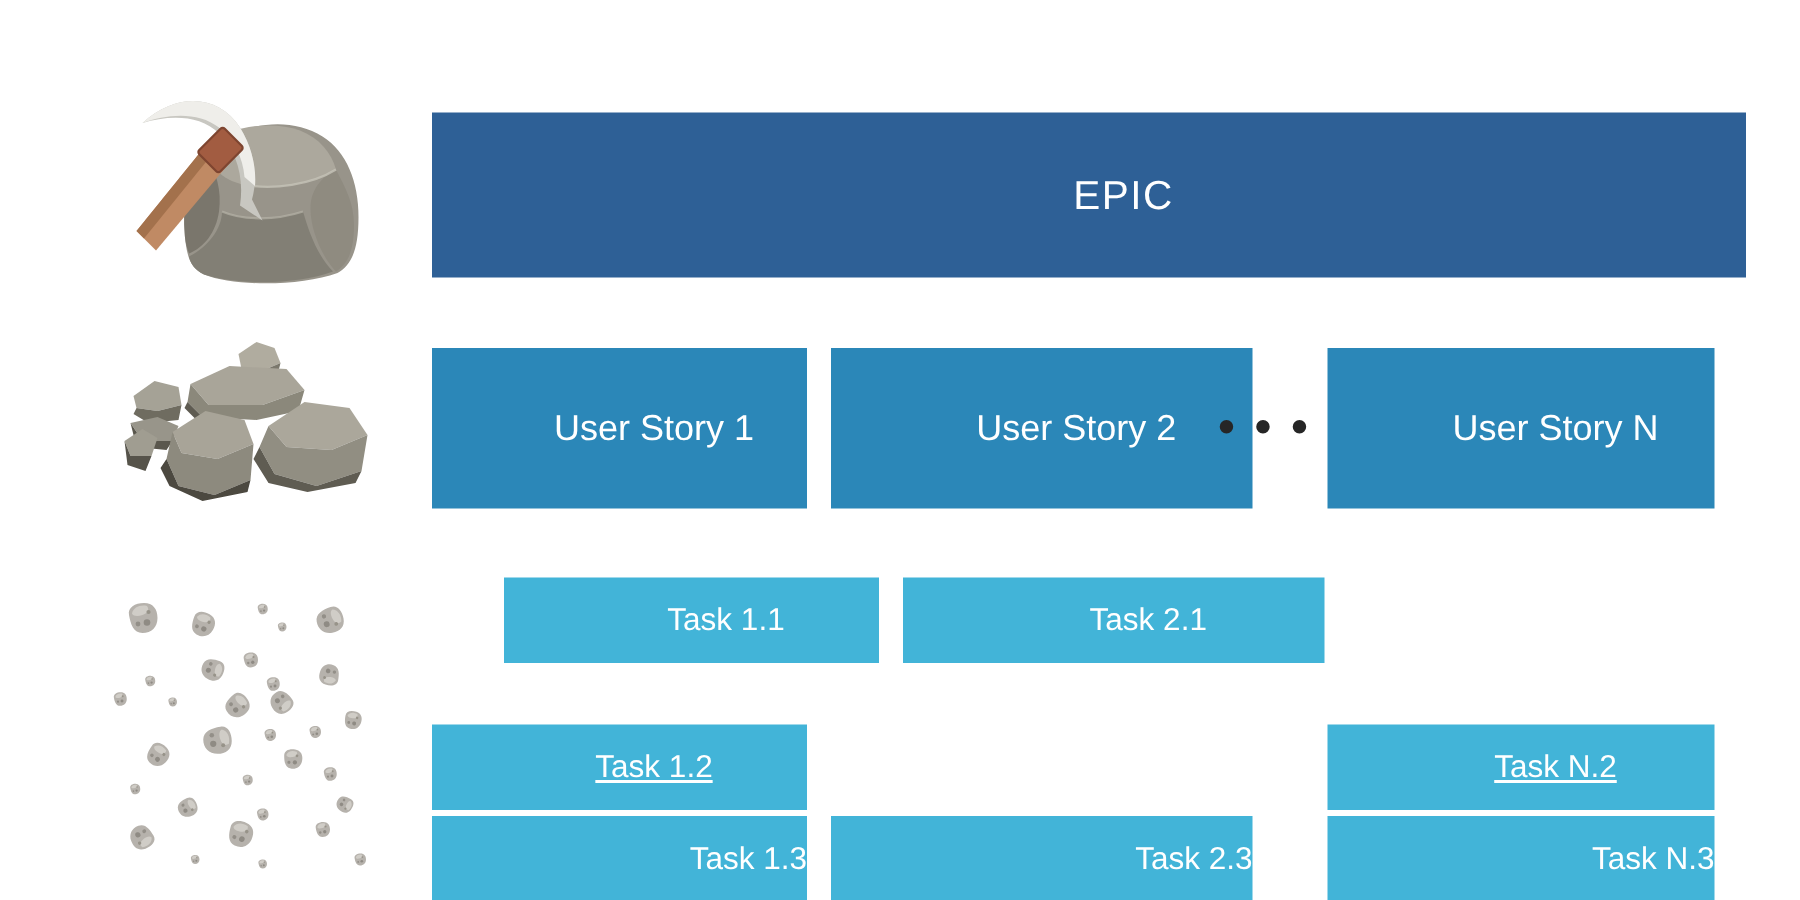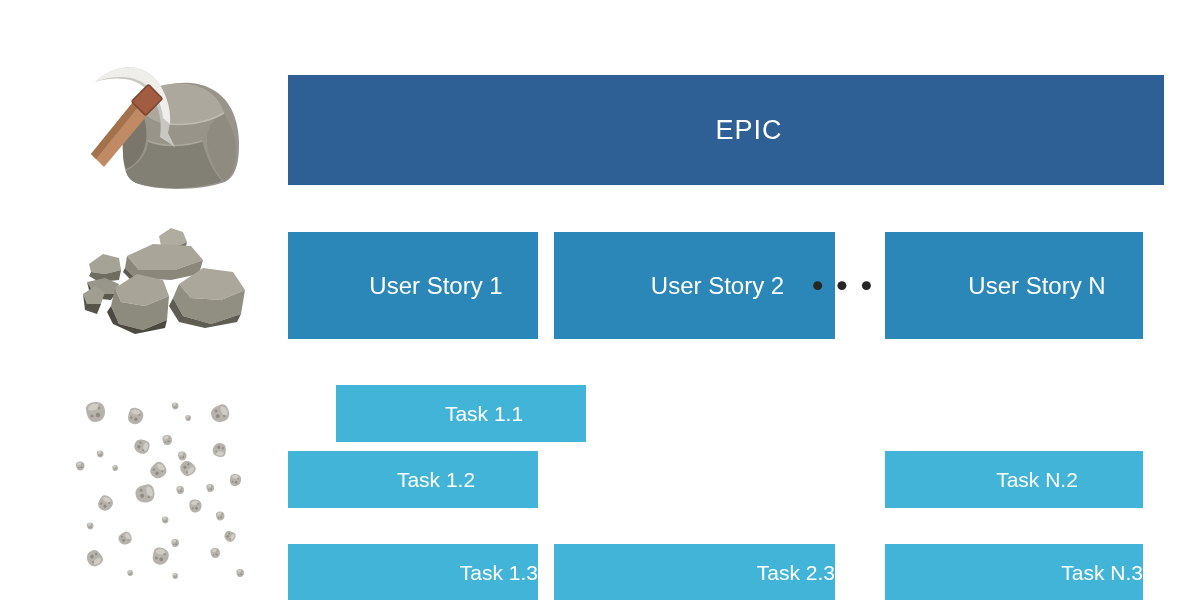--- a/index.html
+++ b/index.html
@@ -31,21 +31,21 @@
   }
   .task-box {
     height: 57px;
     background: var(--task-bg, #42b4d8);
     font-size: 21px;
   }
   .col-1 { left: 288px; width: 204px; }
   .col-2 { left: 554px; width: 235px; }
   .col-3 { left: 885px; width: 212px; }
   .row-1 { top: 385px; margin-left: 48px; }
-  .row-2 { top: 451px; }
+  .row-2 { top: 483px; text-decoration: underline; }
   .row-3 { top: 544px; justify-content: flex-end; }
   .dots {
     position: absolute;
     left: 795px; top: 232px; width: 94px; height: 107px;
     display: flex; align-items: center; justify-content: center;
     color: var(--ellipsis-dots, #262626);
     font-size: 31px; letter-spacing: 6px;
     padding-left: 6px; box-sizing: border-box;
     font-family: "DejaVu Sans", sans-serif;
   }
@@ -168,20 +168,23 @@
   <div class="box task-box col-1 row-1">
     <span>Task 1.1</span>
   </div>
   <div class="box task-box col-1 row-2">
     <span>Task 1.2</span>
   </div>
   <div class="box task-box col-1 row-3">
     <span>Task 1.3</span>
   </div>
 
+  <div class="box task-box col-2 row-1">
+    <span>Task 2.1</span>
+  </div>
   <div class="box task-box col-2 row-3">
     <span>Task 2.3</span>
   </div>
 
   <div class="box task-box col-3 row-2">
     <span>Task N.2</span>
   </div>
   <div class="box task-box col-3 row-3">
     <span>Task N.3</span>
   </div>

